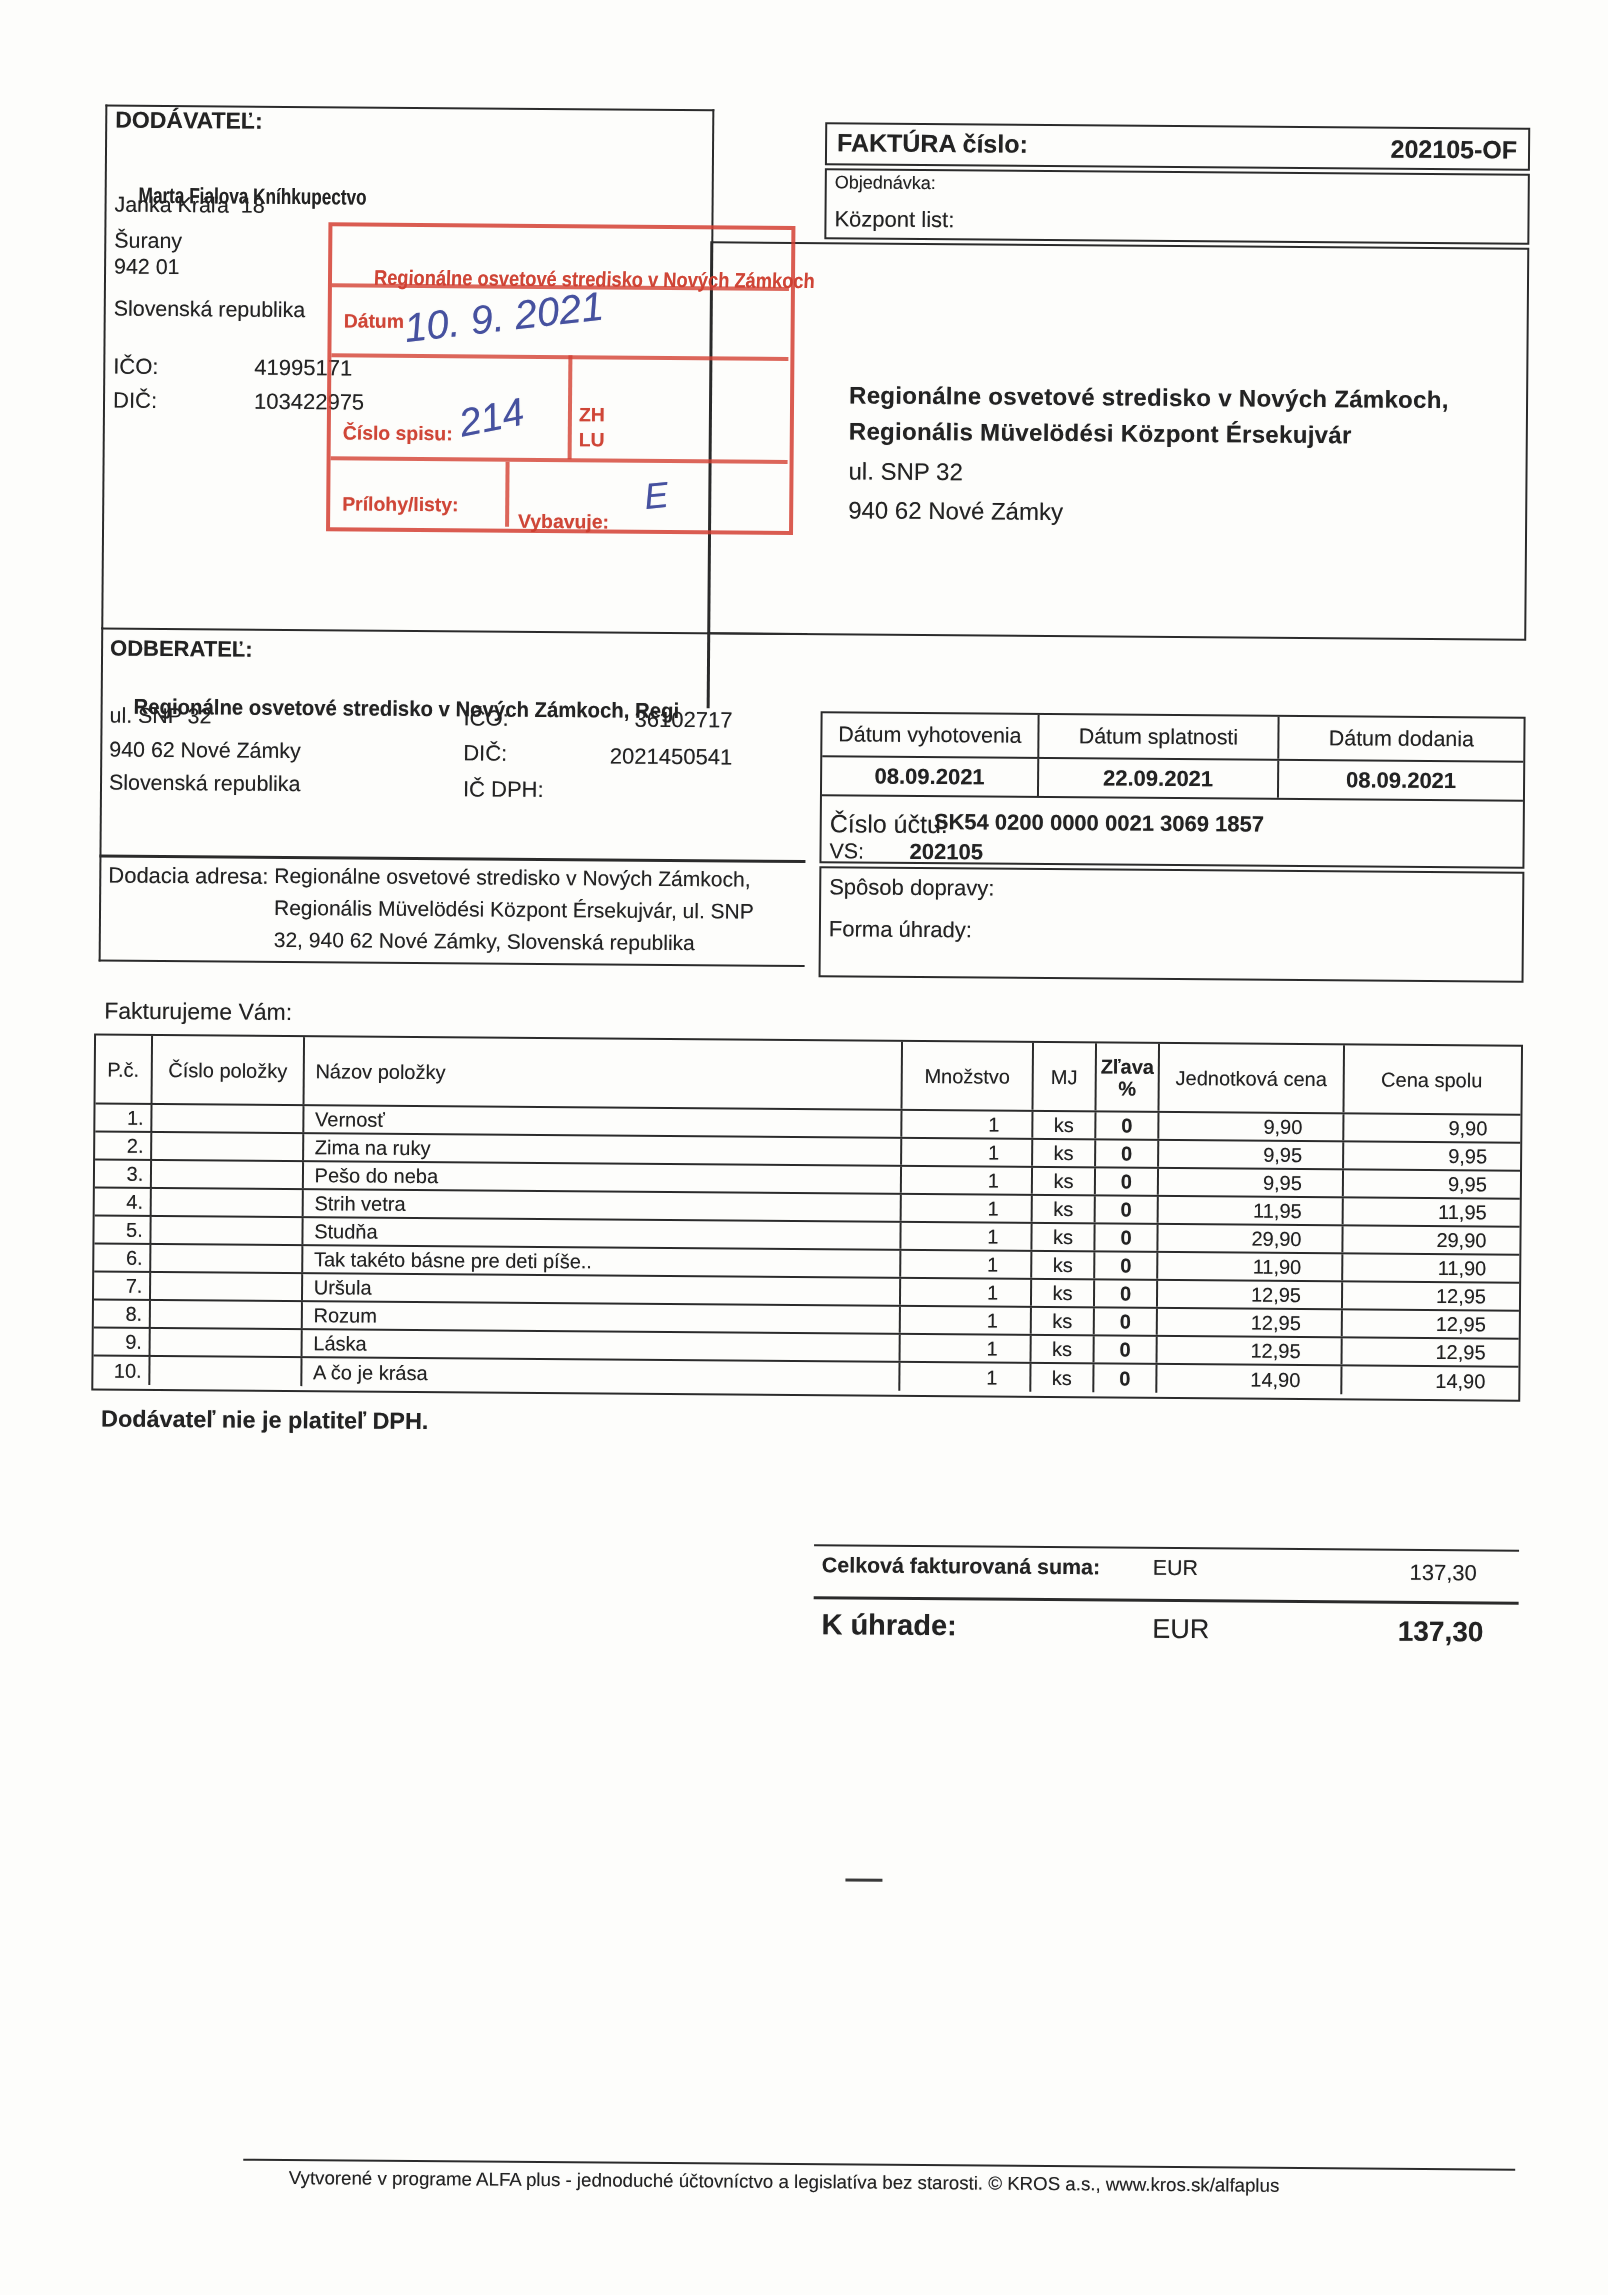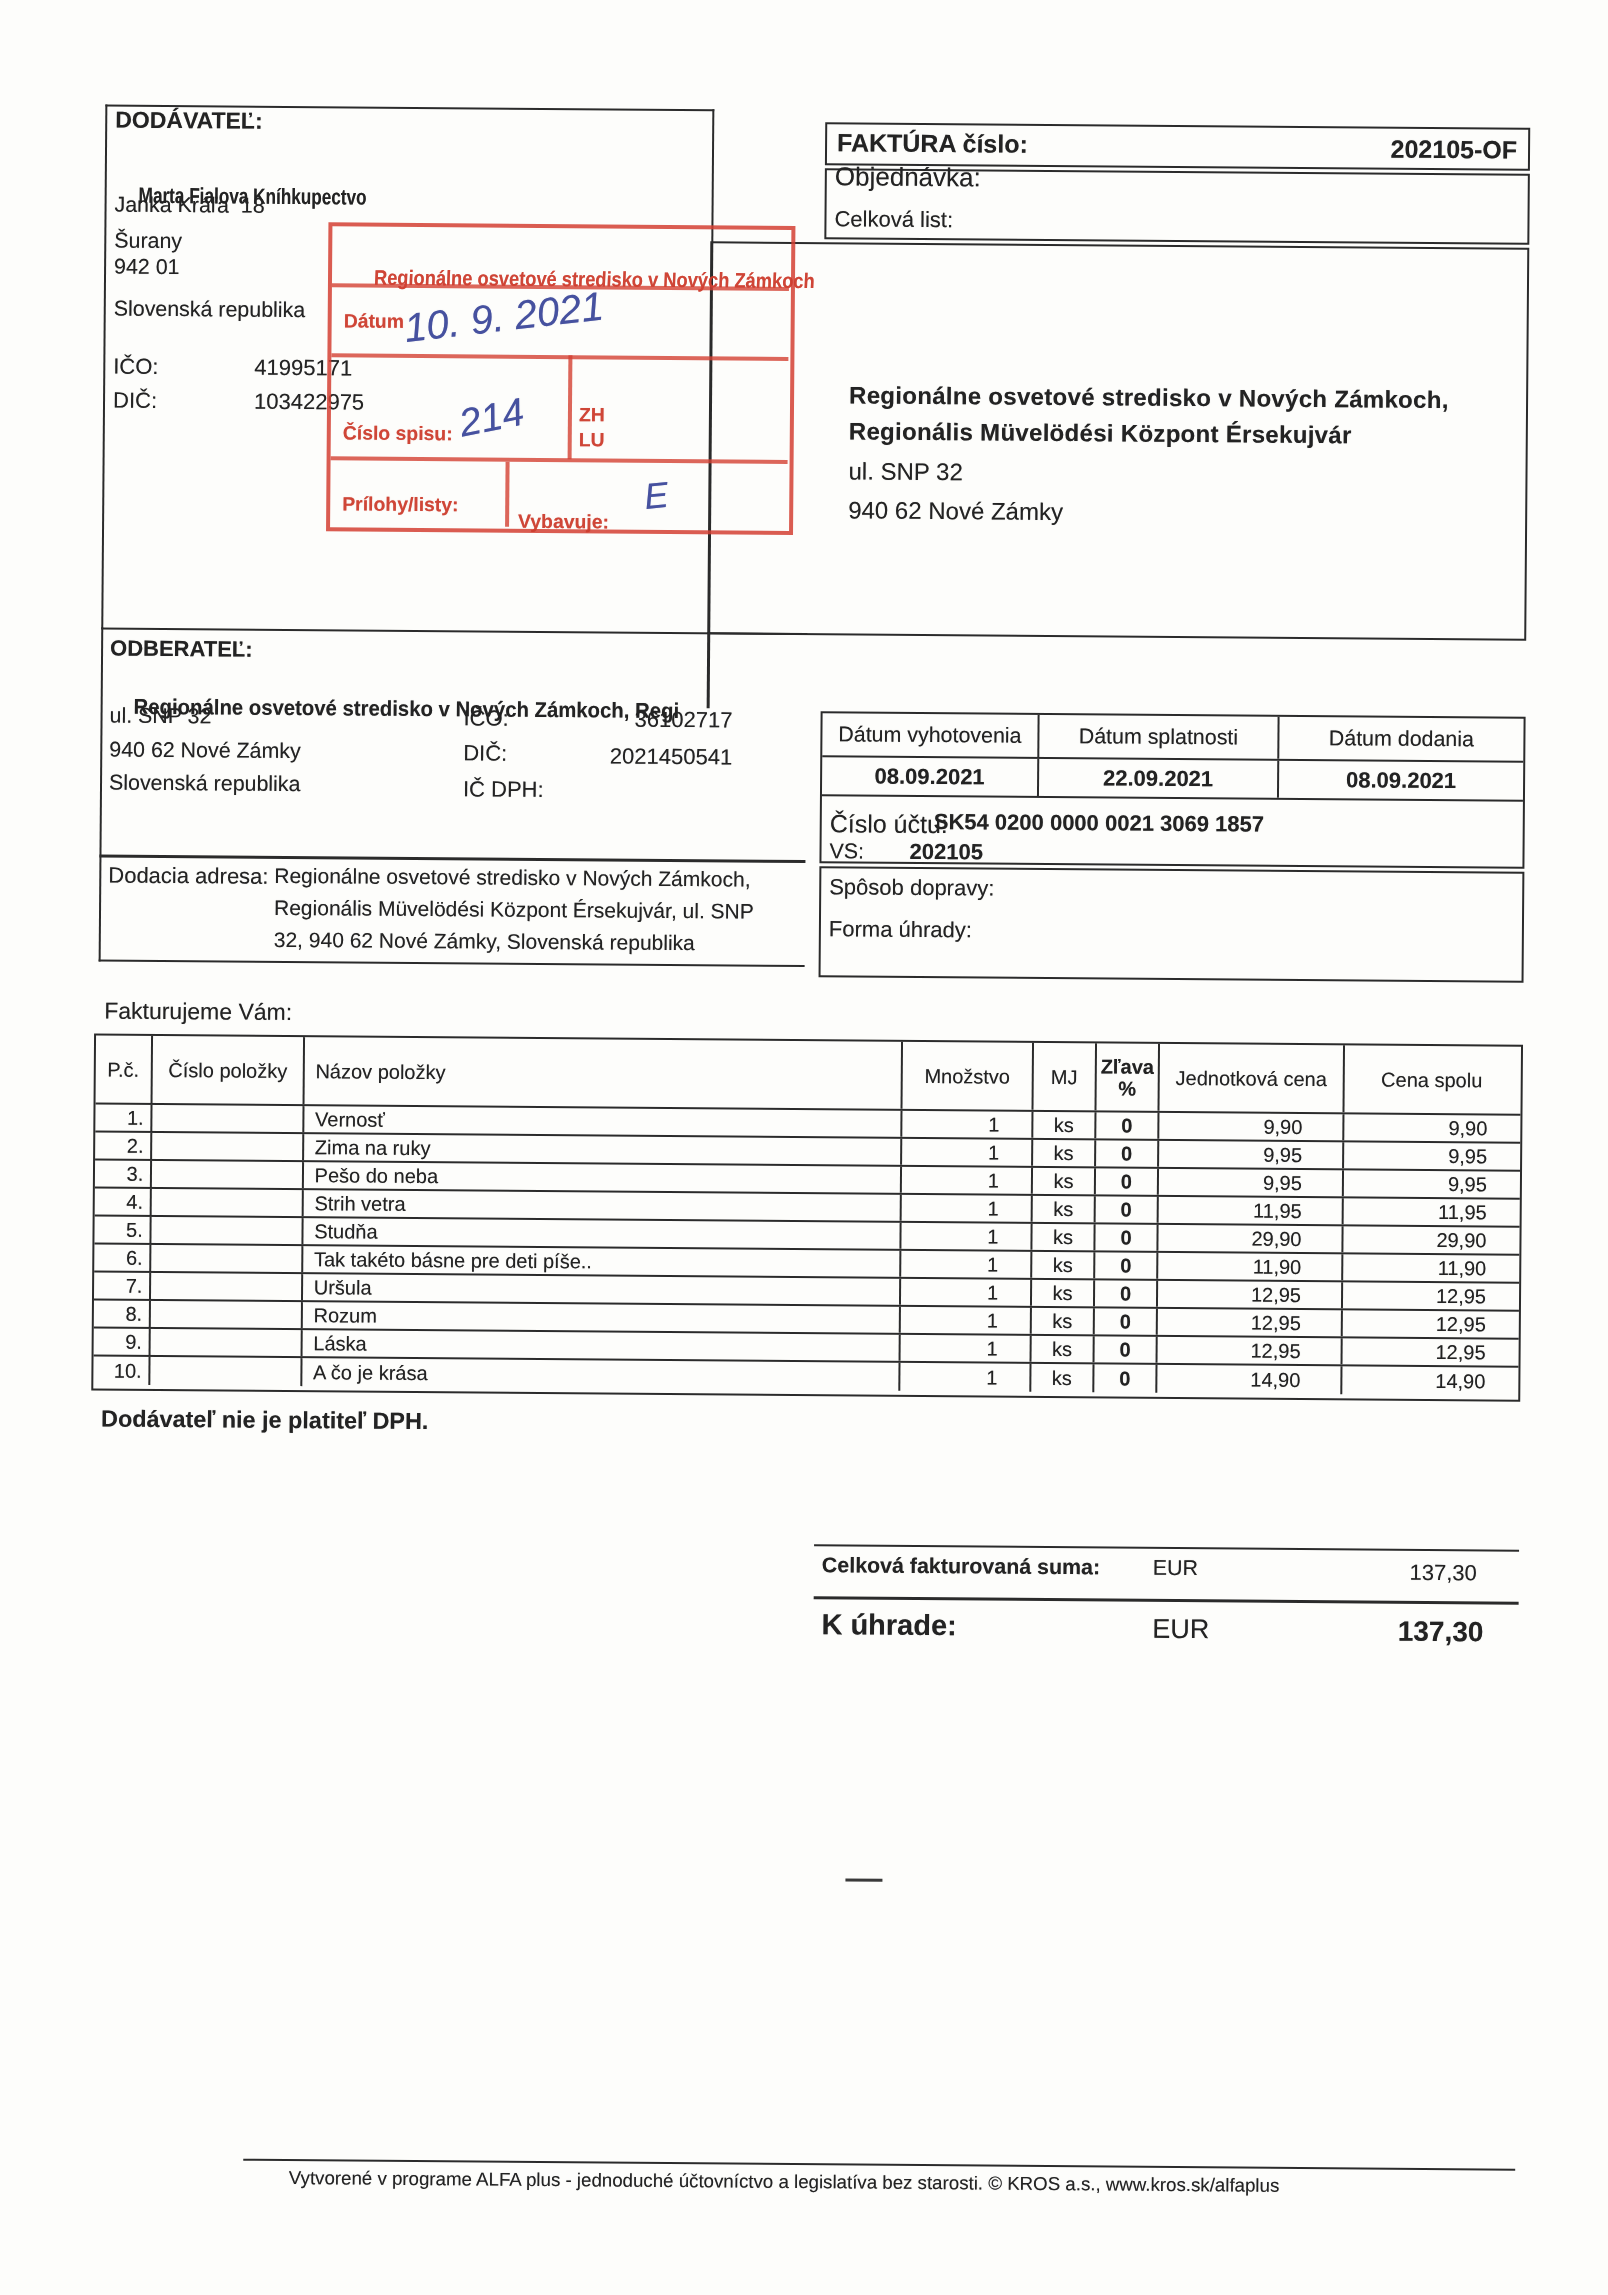--- a/index.html
+++ b/index.html
@@ -73,22 +73,22 @@
   <div class="t" style="left:116px;top:359px;font-size:22px;">IČO:</div>
   <div class="t" style="left:257px;top:359px;font-size:22px;">41995171</div>
   <div class="t" style="left:116px;top:393px;font-size:22px;">DIČ:</div>
   <div class="t" style="left:257px;top:393px;font-size:22px;">103422975</div>
 
   <div class="box" style="left:826px;top:122px;width:705px;height:43px;"></div>
   <div class="t b" style="left:838px;top:128px;font-size:25px;">FAKTÚRA číslo:</div>
   <div class="t b" style="left:1336px;top:130px;width:182px;text-align:right;font-size:25px;">202105-OF</div>
 
   <div class="box" style="left:826px;top:168px;width:705px;height:71px;"></div>
-  <div class="t" style="left:836px;top:161px;font-size:26px;">Objednávka:</div>
-  <div class="t" style="left:836px;top:206px;font-size:22px;">Celková list:</div>
+  <div class="t" style="left:836px;top:172px;font-size:18px;">Objednávka:</div>
+  <div class="t" style="left:836px;top:206px;font-size:22px;">Központ list:</div>
 
   <div class="box" style="left:712px;top:242px;width:819px;height:393px;"></div>
   <div class="t" style="left:852px;top:381px;font-size:24px;font-weight:600;letter-spacing:0.3px;">Regionálne osvetové stredisko v Nových Zámkoch,</div>
   <div class="t" style="left:852px;top:417px;font-size:24px;font-weight:600;letter-spacing:0.3px;">Regionális Müvelödési Központ Érsekujvár</div>
   <div class="t" style="left:852px;top:457px;font-size:24px;">ul. SNP 32</div>
   <div class="t" style="left:852px;top:496px;font-size:24px;">940 62 Nové Zámky</div>
 
   <div id="stamp">
     <div class="s-t" style="left:6.7px;top:14.7px;width:447px;text-align:center;font-size:21px;transform:skewX(-2deg);">
       <span class="cx" style="transform:scaleX(.87);">Regionálne osvetové stredisko v Nových Zámkoch</span>

